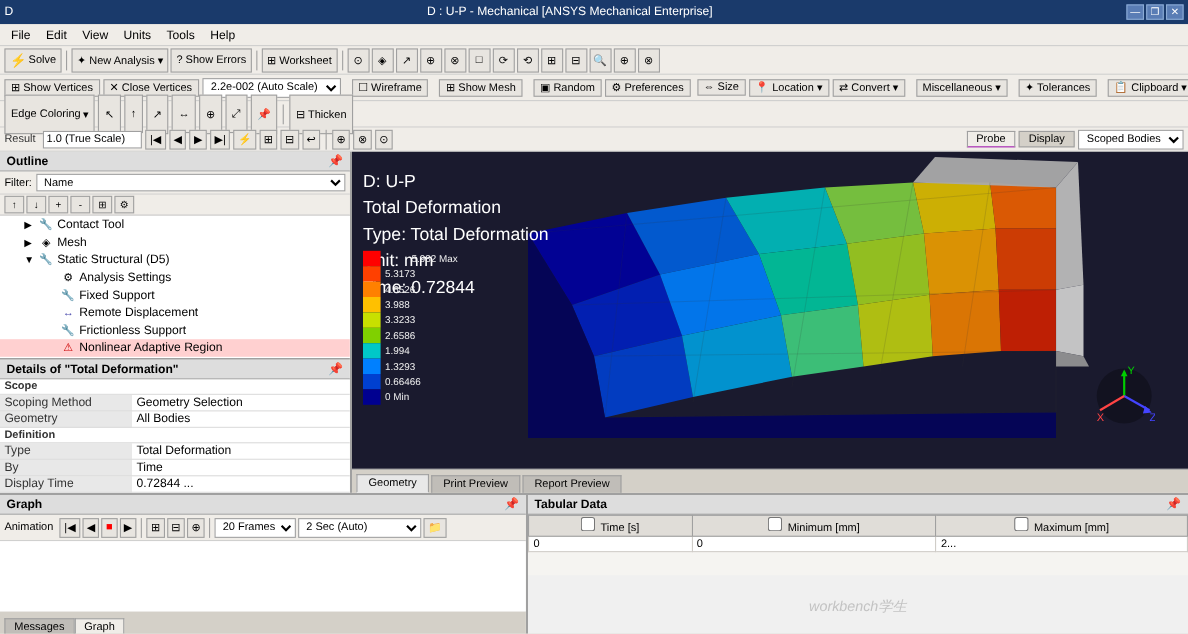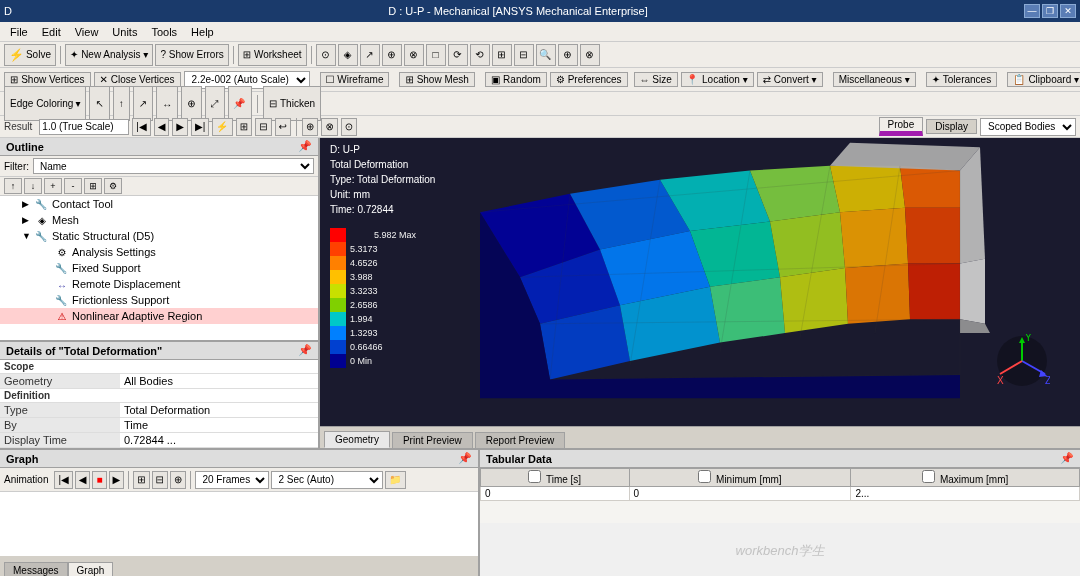--- a/index.html
+++ b/index.html
@@ -146,21 +146,21 @@
     }
     .result-tab {
       padding: 1px 8px;
       background: #d4d0c8;
       border: 1px solid #a0a0a0;
       cursor: pointer;
       font-size: 10px;
     }
     .result-tab.active {
       background: #f0ede8;
-      border-bottom: 5px solid #a21caf;
+      border-bottom: 1px solid #a21caf;
     }
     .scoped-dropdown {
       padding: 1px 3px;
       background: white;
       border: 1px solid #a0a0a0;
       font-size: 10px;
       height: 18px;
     }
 
     
@@ -651,20 +651,24 @@
 
     <div class="details-panel">
       <div class="details-header">
         <span>Details of "Total Deformation"</span>
         <span>📌</span>
       </div>
       <table class="details-table">
         <tbody>
             <tr>
           <td colspan="2" class="details-section">Scope</td>
+        </tr>
+        <tr>
+          <td>Scoping Method</td>
+          <td>Geometry Selection</td>
         </tr>
         <tr>
           <td>Geometry</td>
           <td>All Bodies</td>
         </tr>
         <tr>
           <td colspan="2" class="details-section">Definition</td>
         </tr>
         <tr>
           <td>Type</td>
@@ -681,21 +685,21 @@
       </tbody>
         </table>
     </div>
 
   </div>
 
   <div class="viewport-panel">
 
     <div class="viewport">
 
-      <div style="position:absolute;top:4px;left:10px;color:white;font-size:10px;line-height:1.5;z-index:2;">
+      <div style="position:absolute;top:16px;left:10px;color:white;font-size:16px;line-height:1.5;z-index:2;">
         <div>D: U-P</div>
         <div>Total Deformation</div>
         <div>Type: Total Deformation</div>
         <div>Unit: mm</div>
         <div>Time: 0.72844</div>
       </div>
 
       <div style="position:absolute;top:90px;left:10px;z-index:2;">
         <div style="display:flex;gap:4px;align-items:flex-start;">
           <div style="display:flex;flex-direction:column;">

